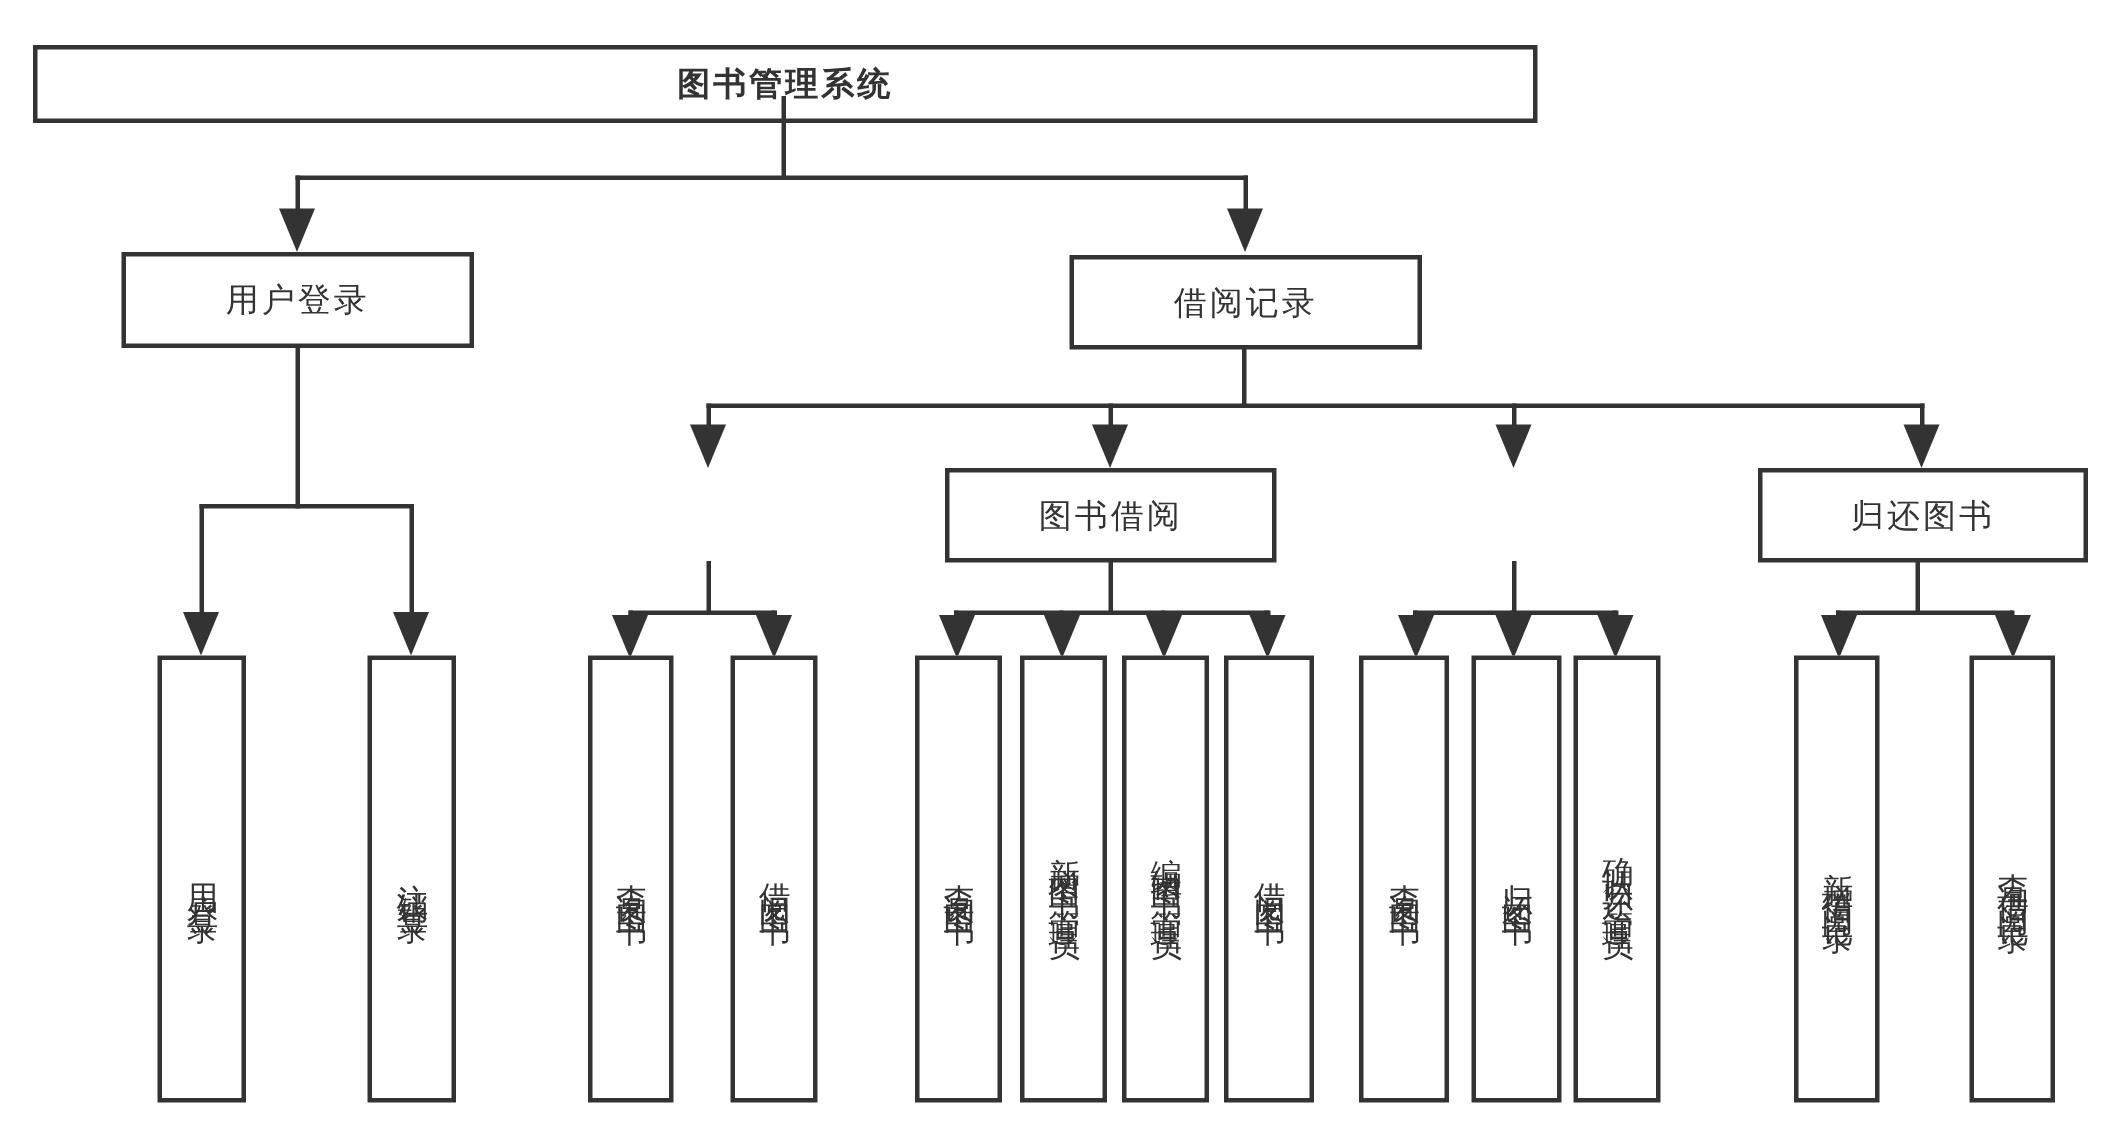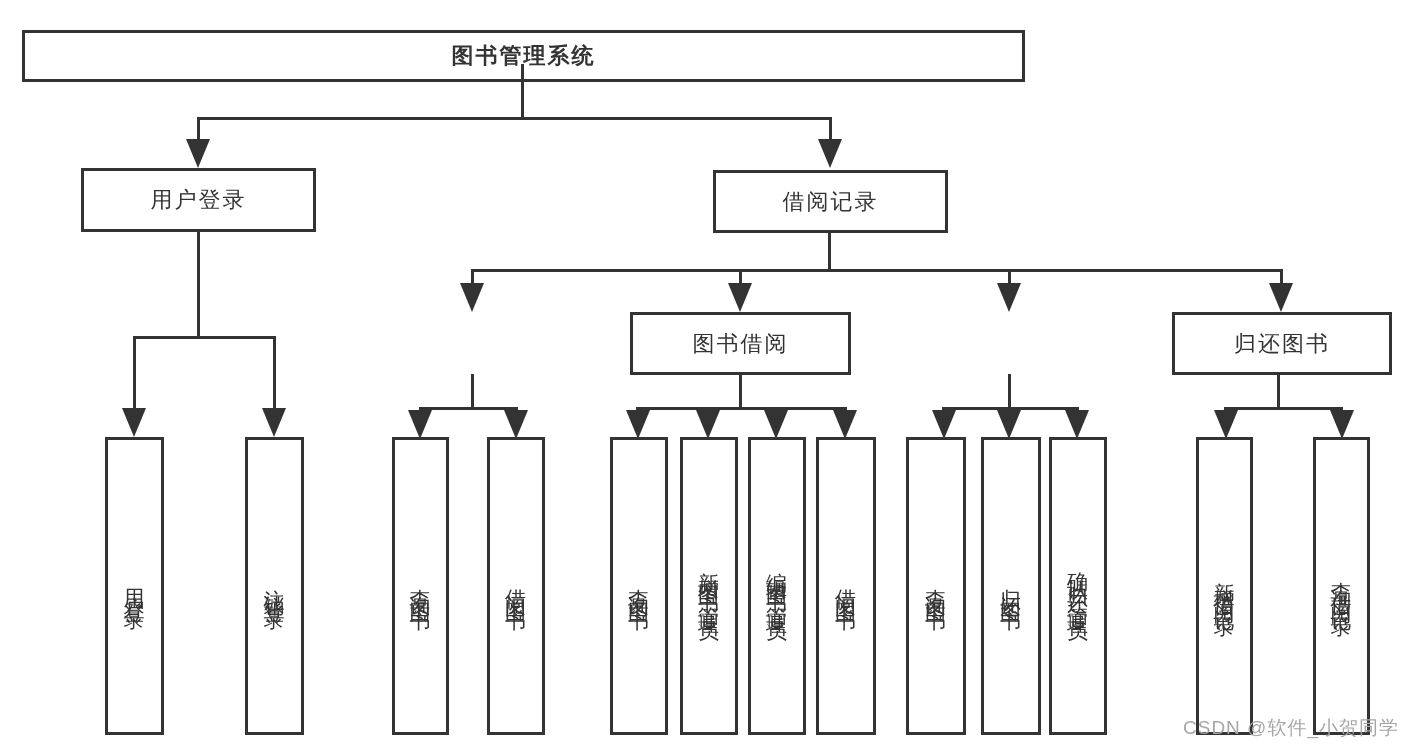--- a/index.html
+++ b/index.html
@@ -113,15 +113,14 @@
   <div class="box vbox" style="left:748px;top:437px;width:58px;height:298px;">编辑图书（管理员）</div>
   <div class="box vbox" style="left:816px;top:437px;width:60px;height:298px;">借阅图书</div>
 
   <div class="box vbox" style="left:906px;top:437px;width:60px;height:298px;">查询图书</div>
   <div class="box vbox" style="left:981px;top:437px;width:60px;height:298px;">归还图书</div>
   <div class="box vbox" style="left:1049px;top:437px;width:58px;height:298px;">确认归还（管理员）</div>
 
   <div class="box vbox" style="left:1196px;top:437px;width:57px;height:298px;">新增借阅记录</div>
   <div class="box vbox" style="left:1313px;top:437px;width:57px;height:298px;">查询借阅记录</div>
 
-  <div class="wm">CSDN @软件_小贺同学</div>
 
 </div>
 
 </body></html>

